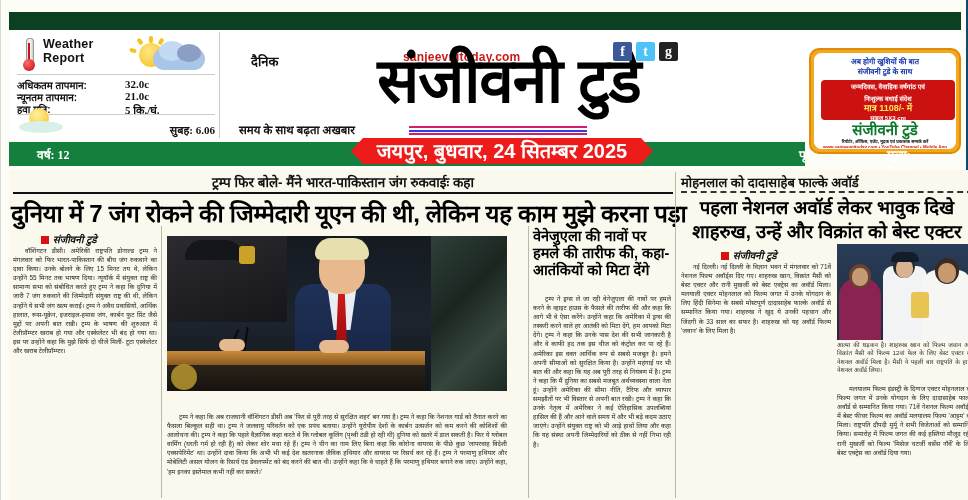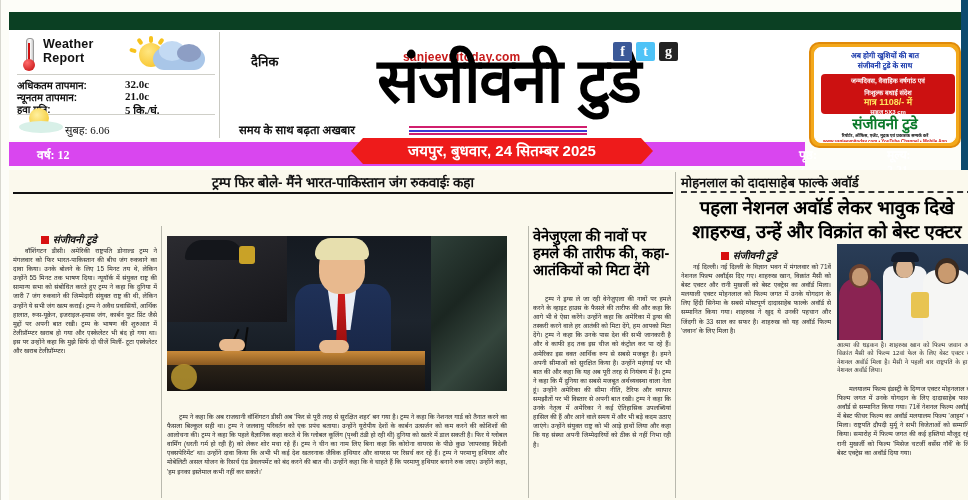--- a/index.html
+++ b/index.html
@@ -14,21 +14,21 @@
     font-family: "Liberation Sans", sans-serif;
     color: #1a1a1a;
   }
   .page {
     position: relative;
     width: 968px;
     height: 500px;
     background: #fdfdf8;
     box-sizing: border-box;
     border-left: 1px solid #d8d8d0;
-    border-right: 7px solid #0c4a6e;
+    border-right: 2px solid #0c4a6e;
   }
 
   
   .top-band {
     position: absolute;
     left: 8px; top: 12px;
     width: 952px; height: 18px;
     background: #0b4023;
   }
 
@@ -168,23 +168,23 @@
     width: 150px;
     text-align: center;
     font-size: 10px;
     font-weight: bold;
     color: #111;
   }
   .sunrise-time {
     position: absolute;
     left: 54px; top: 90px;
     width: 150px;
-    text-align: left;
+    text-align: right;
     font-size: 11px;
-    font-weight: normal;
+    font-weight: bold;
     color: #111;
     font-family: "Liberation Serif", serif;
   }
 
   
   .mast-center {
     position: absolute;
     left: 212px; top: 0px;
     width: 570px; height: 110px;
   }
@@ -249,21 +249,21 @@
     text-align: center;
     line-height: 19px;
   }
   .fb { left: 0;  background: #3b5998; }
   .tw { left: 23px; background: #4fc3f7; }
   .gp { left: 46px; background: #222; }
 
   
   .ad-box {
     position: absolute;
-    left: 800px; top: 12px;
+    left: 800px; top: 18px;
     width: 152px; height: 106px;
     background: #f3a81b;
     border: 2px solid #e08a0a;
     border-radius: 10px;
     box-sizing: border-box;
     padding: 3px;
   }
   .ad-inner {
     width: 100%; height: 100%;
     background: #ffffff;
@@ -302,40 +302,40 @@
   .ad-foot2 {
     position: absolute; left: 0; top: 91px; width: 100%;
     text-align: center; font-size: 4.5px; font-weight: bold; color: #cc1111; line-height: 6px;
   }
 
   
   .info-bar {
     position: absolute;
     left: 8px; top: 142px;
     width: 796px; height: 24px;
-    background: #d946ef;
+    background: #15803d;
   }
   .info-bar .cell {
     position: absolute; top: 4px;
     font-size: 12px; font-weight: bold; color: #ffffff;
     font-family: "Liberation Serif", serif;
   }
   .c-varsh { left: 28px; }
   .c-ank   { left: 150px; margin-top: 44px; }
   .c-prsht { left: 790px; }
   .c-mulya { left: 878px; }
 
   .date-ribbon {
     position: absolute;
     left: 362px; top: 138px;
     width: 278px; height: 26px;
     background: #ee1b1b;
     color: #ffffff;
     text-align: center;
-    font-size: 15px;
+    font-size: 20px;
     font-weight: bold;
     line-height: 26px;
   }
   .ribbon-notch-l, .ribbon-notch-r {
     position: absolute; top: 138px;
     width: 0; height: 0;
     border-top: 13px solid transparent;
     border-bottom: 13px solid transparent;
   }
   .ribbon-notch-l { left: 350px; border-right: 12px solid #ee1b1b; }
@@ -653,20 +653,21 @@
     <span class="cell c-mulya">मूल्य: 2.21</span>
   </div>
   <div class="ribbon-notch-l"></div>
   <div class="ribbon-notch-r"></div>
   <div class="date-ribbon">जयपुर, बुधवार, 24 सितम्बर 2025</div>
 
   <div class="body-area">
 
     <div class="kicker">ट्रम्प फिर बोले- मैंने भारत-पाकिस्तान जंग रुकवाईः कहा</div>
     <div class="hl-rule"></div>
+    <div class="main-headline">दुनिया में 7 जंग रोकने की जिम्मेदारी यूएन की थी, लेकिन यह काम मुझे करना पड़ा</div>
 
     <div class="r-kicker">मोहनलाल को दादासाहेब फाल्के अवॉर्ड</div>
     <div class="r-dash"></div>
     <div class="r-headline">पहला नेशनल अवॉर्ड लेकर भावुक दिखे शाहरुख, उन्हें और विक्रांत को बेस्ट एक्टर</div>
 
     <div class="vdiv vdiv-a"></div>
     <div class="vdiv vdiv-b"></div>
     <div class="vdiv vdiv-c"></div>
 
     <div class="byline" style="left:32px; top:62px;">

